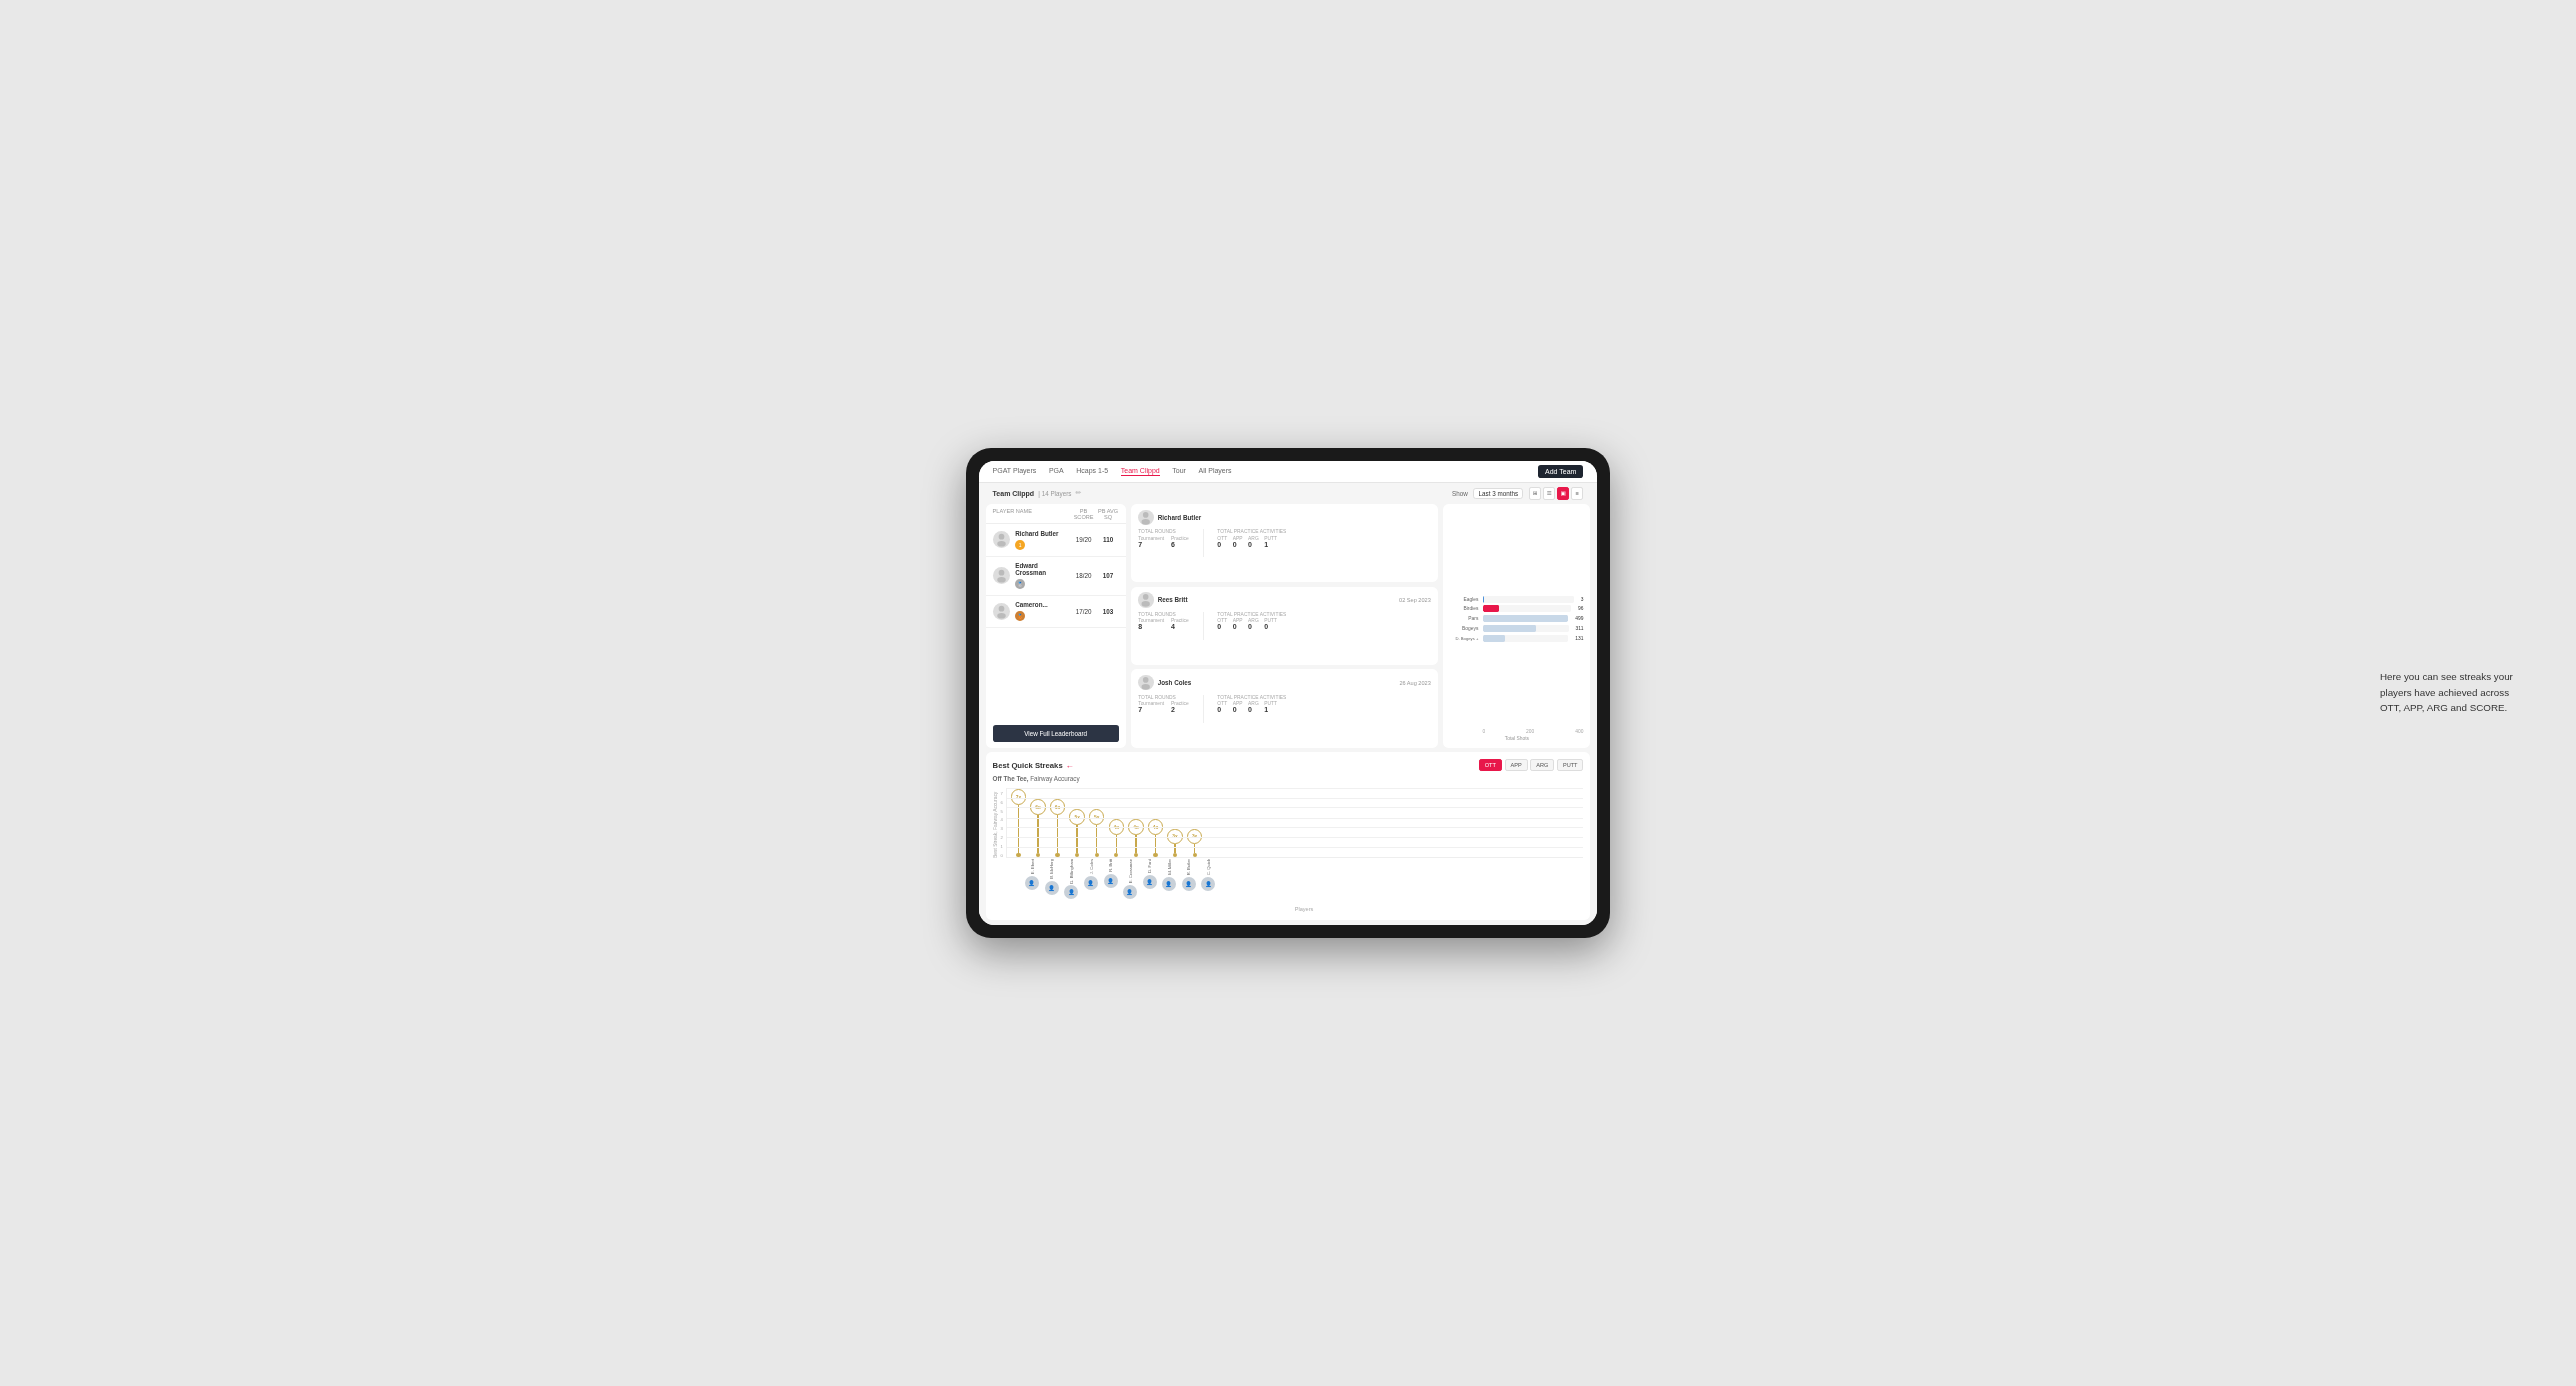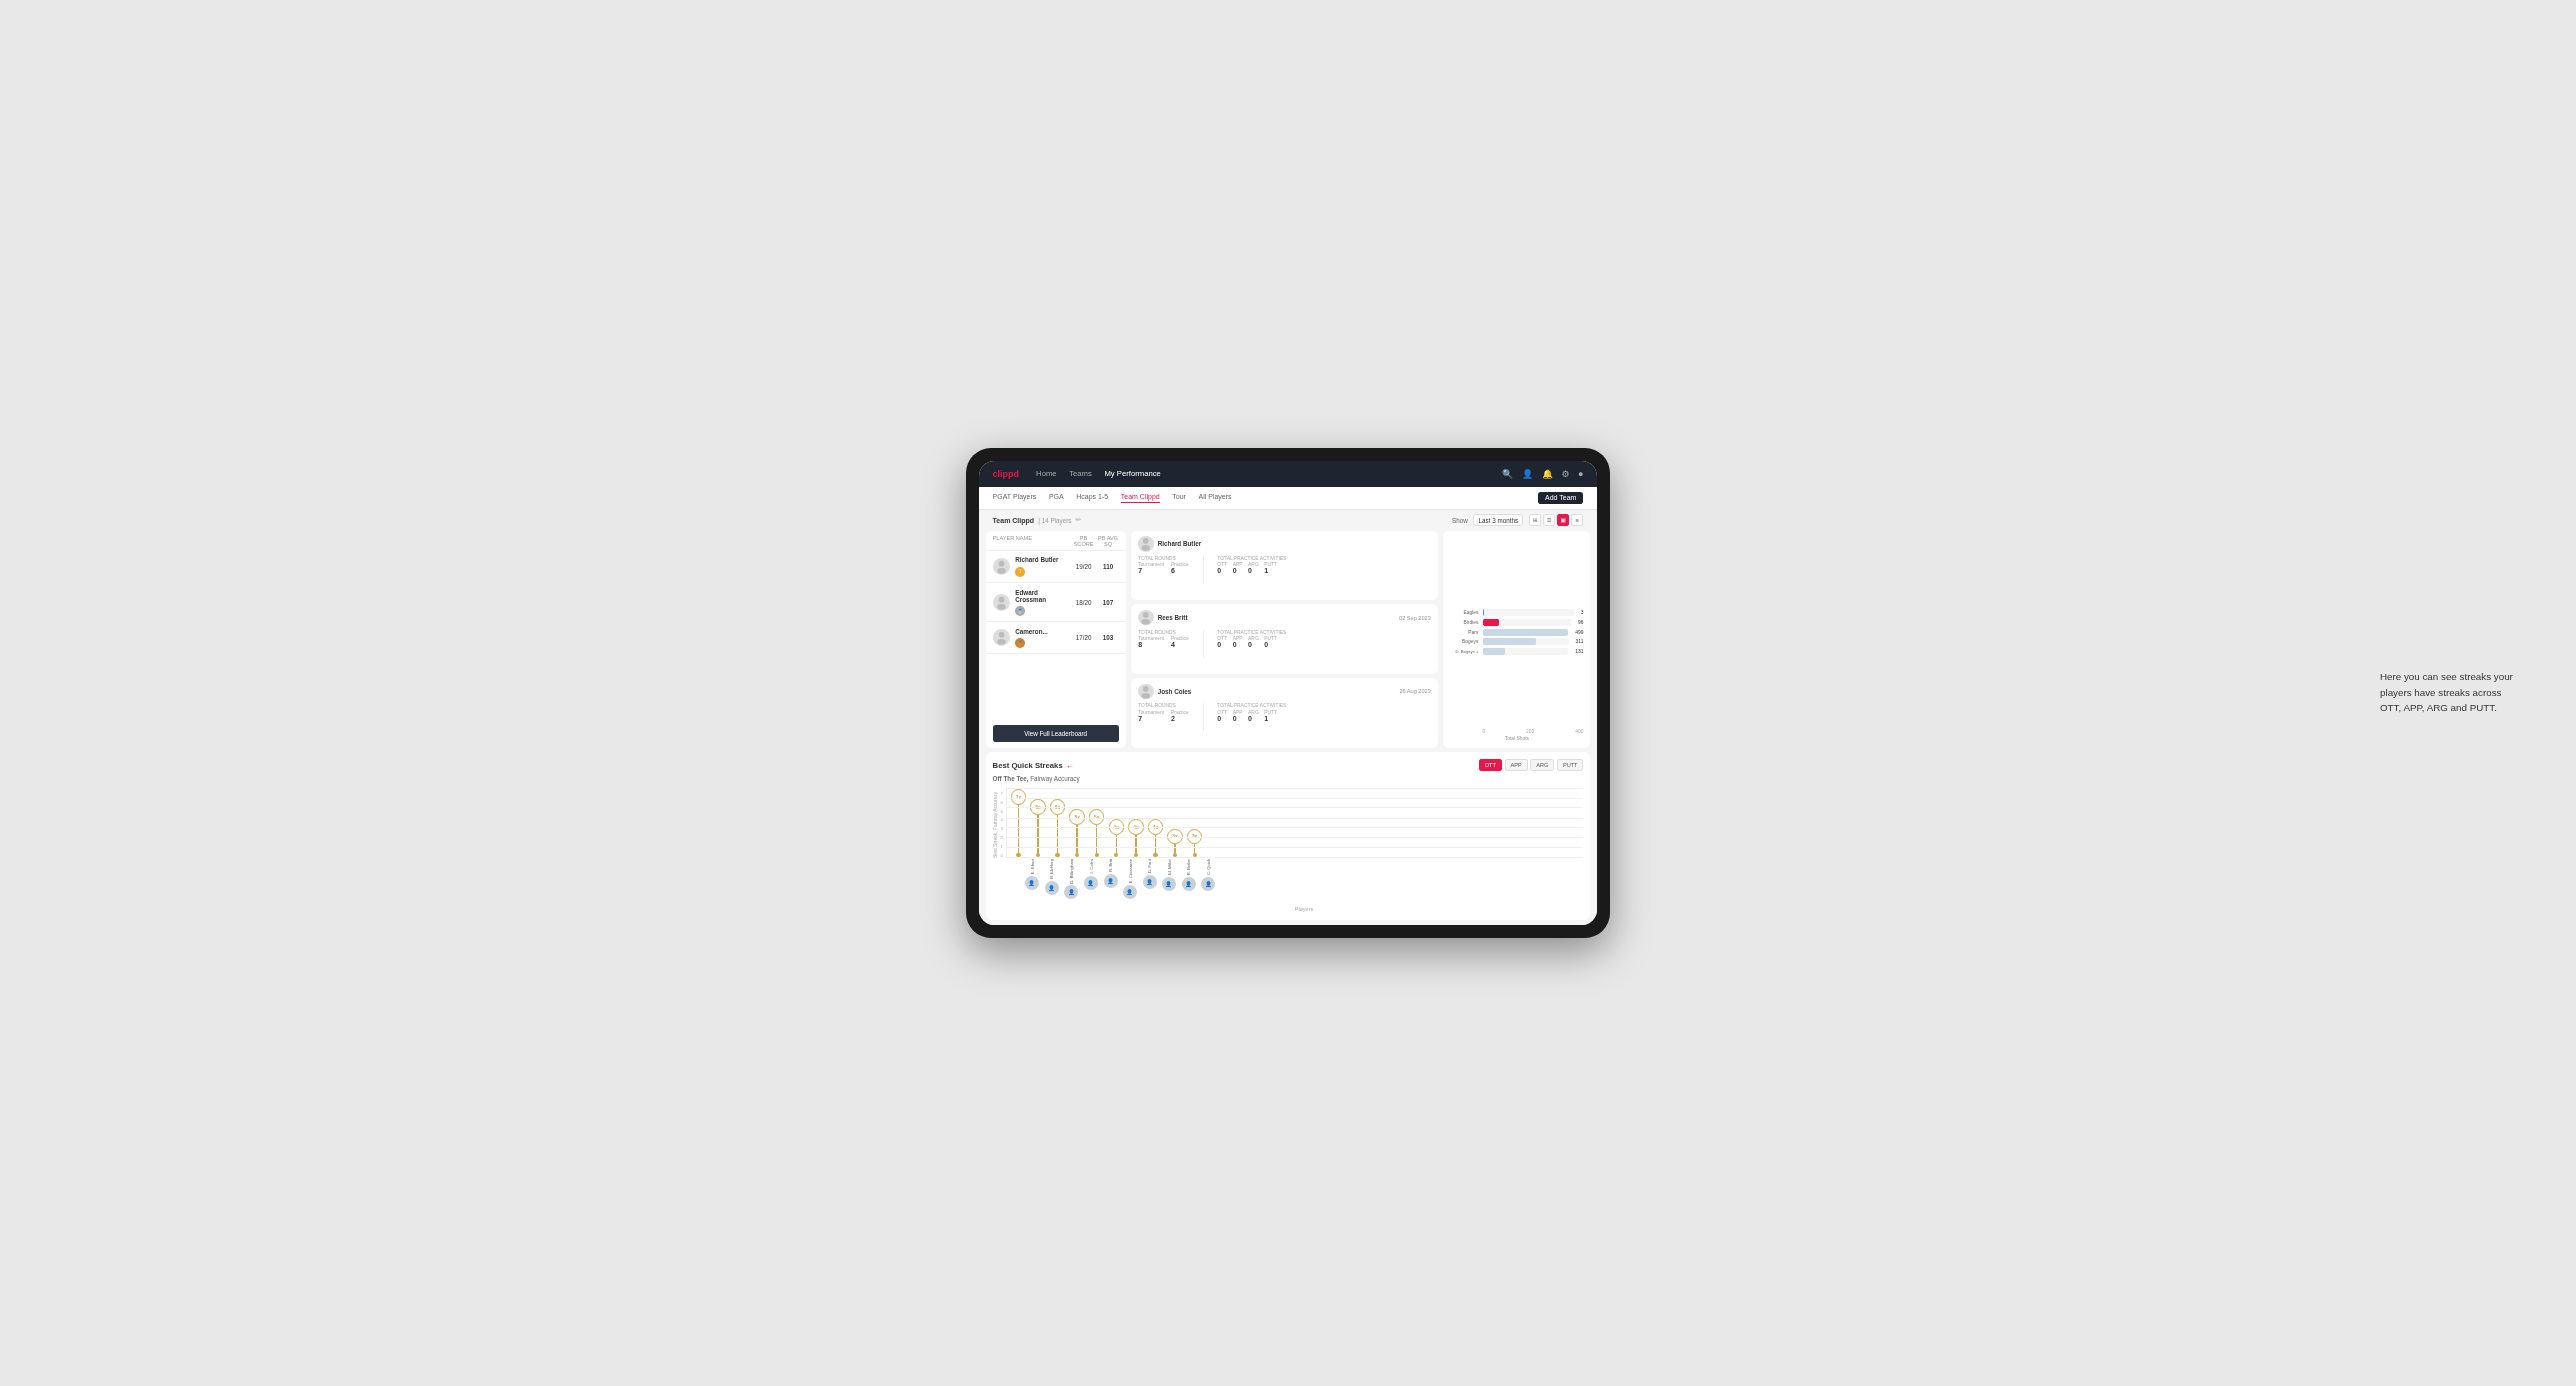--- a/index.html
+++ b/index.html
@@ -348,35 +348,20 @@
       height: 28px;
       margin: 0 5.6px;
     }
   </style>
 </head>
 <body>
 
 <div class="tablet-outer">
   <div class="tablet-screen">
 
-    <div class="nav-bar">
-      <div class="nav-logo">clippd</div>
-      <div class="nav-links">
-        <span class="nav-link">Home</span>
-        <span class="nav-link">Teams</span>
-        <span class="nav-link active">My Performance</span>
-      </div>
-      <div class="nav-icons">
-        <span class="nav-icon">🔍</span>
-        <span class="nav-icon">👤</span>
-        <span class="nav-icon">🔔</span>
-        <span class="nav-icon">⚙</span>
-        <span class="nav-icon">●</span>
-      </div>
-    </div>
 
     <div class="sub-nav">
       <div class="sub-nav-tabs">
         <span class="sub-nav-tab">PGAT Players</span>
         <span class="sub-nav-tab">PGA</span>
         <span class="sub-nav-tab">Hcaps 1-5</span>
         <span class="sub-nav-tab active">Team Clippd</span>
         <span class="sub-nav-tab">Tour</span>
         <span class="sub-nav-tab">All Players</span>
       </div>
@@ -821,15 +806,15 @@
         <div style="text-align:center;margin-left:32px;margin-top:1.4px;">
           <span style="font-size:5.6px;color:#aaa;">Players</span>
         </div>
       </div>
 
     </div>
   </div>
 </div>
 
 <div style="position:fixed;right:56px;top:50%;transform:translateY(-50%);width:140px;">
-  <p style="font-size:9.8px;color:#333;line-height:1.6;">Here you can see streaks your players have streaks across OTT, APP, ARG and PUTT.</p>
+  <p style="font-size:9.8px;color:#333;line-height:1.6;">Here you can see streaks your players have achieved across OTT, APP, ARG and SCORE.</p>
 </div>
 
 
 </body></html>

